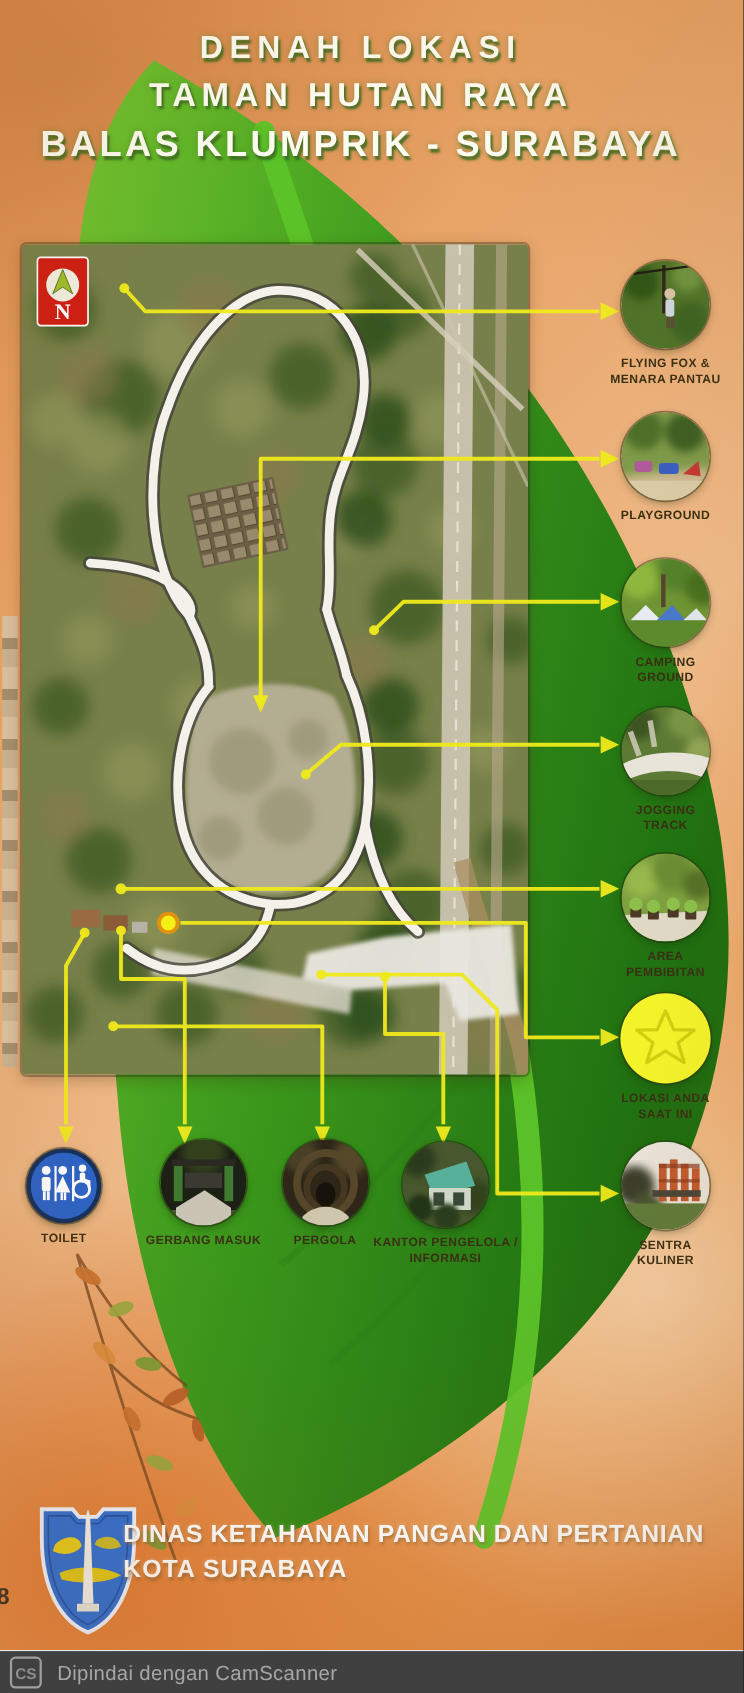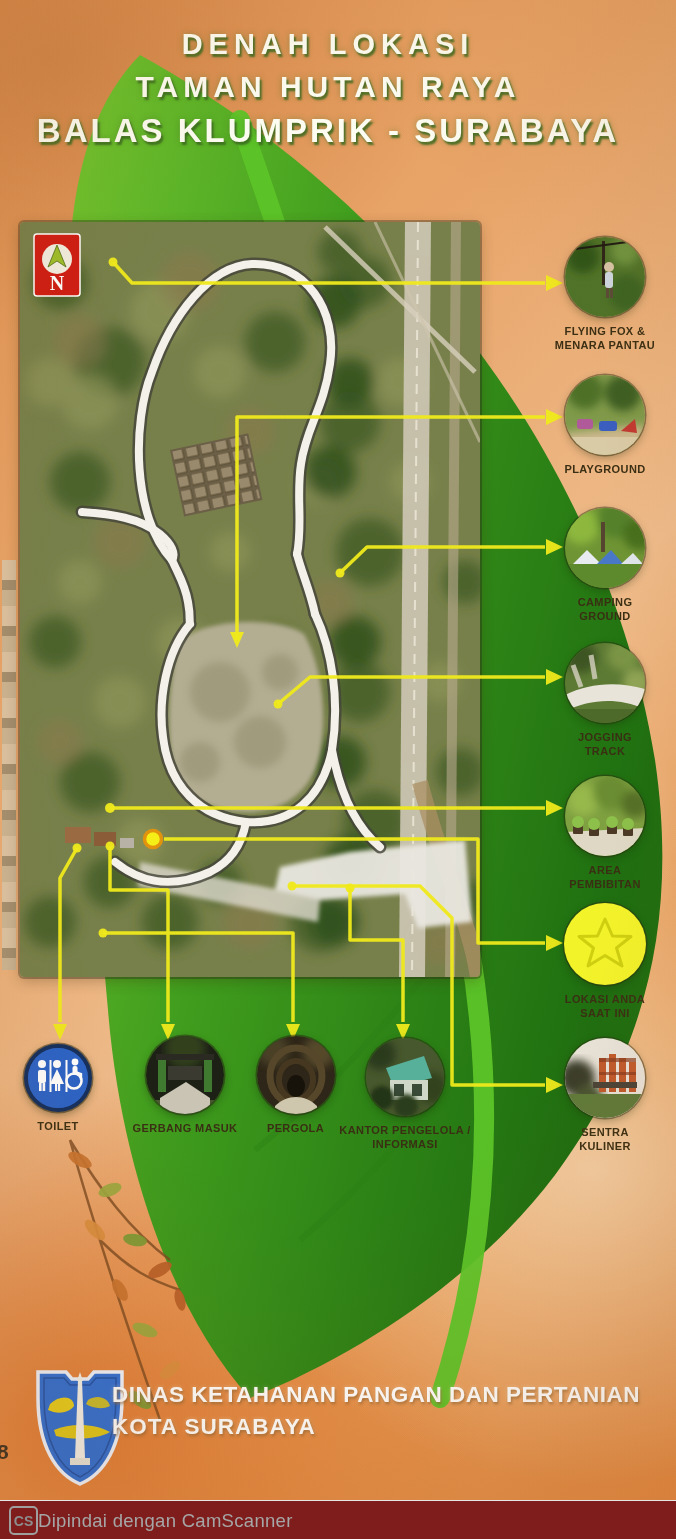--- a/index.html
+++ b/index.html
@@ -49,25 +49,25 @@
   .footer-logo{position:absolute;left:28px;top:1364px;z-index:6;}
   .footer-text{position:absolute;left:112px;top:1382px;width:560px;z-index:6;color:#fff;font-weight:bold;
                text-shadow:1px 2px 3px rgba(130,85,30,.65),0 0 4px rgba(255,245,220,.4);}
   .footer-text .f1{font-size:22.5px;letter-spacing:.5px;}
   .footer-text .f2{font-size:22.5px;letter-spacing:1px;margin-top:6px;}
   .branch{position:absolute;left:40px;top:1120px;z-index:5;pointer-events:none;}
   .artifact{position:absolute;left:-3px;top:1440px;z-index:7;color:#3c3224;font-weight:bold;font-size:21px;}
   .vignette{position:absolute;inset:0;z-index:8;pointer-events:none;
      background:radial-gradient(ellipse 480px 900px at 50% 45%, rgba(0,0,0,0) 60%, rgba(150,85,25,.14) 100%);}
   
-  .scanbar{position:absolute;left:0;top:1500px;width:676px;height:39px;background:#7f1d1d;z-index:9;
+  .scanbar{position:absolute;left:0;top:1500px;width:676px;height:39px;background:#404040;z-index:9;
            display:flex;align-items:center;border-top:1px solid #e6e6e6;}
   .cs-badge{width:25px;height:25px;margin-left:9px;border:2.5px solid #9f9f9f;border-radius:5px;
             color:#8d8d8d;font-weight:bold;font-size:14px;display:flex;align-items:center;justify-content:center;}
-  .cs-text{margin-left:0;color:#a6a6a6;font-size:18.5px;letter-spacing:.3px;}
+  .cs-text{margin-left:14px;color:#a6a6a6;font-size:18.5px;letter-spacing:.3px;}
 </style>
 </head>
 <body>
 
 <div class="stage">
  <div class="poster">
 
   <svg class="abs" style="left:0;top:0;z-index:1" width="676" height="1500" viewBox="0 0 676 1500">
     <defs>
       <linearGradient id="leafG" x1="0" y1="0" x2="1" y2="0.5">

